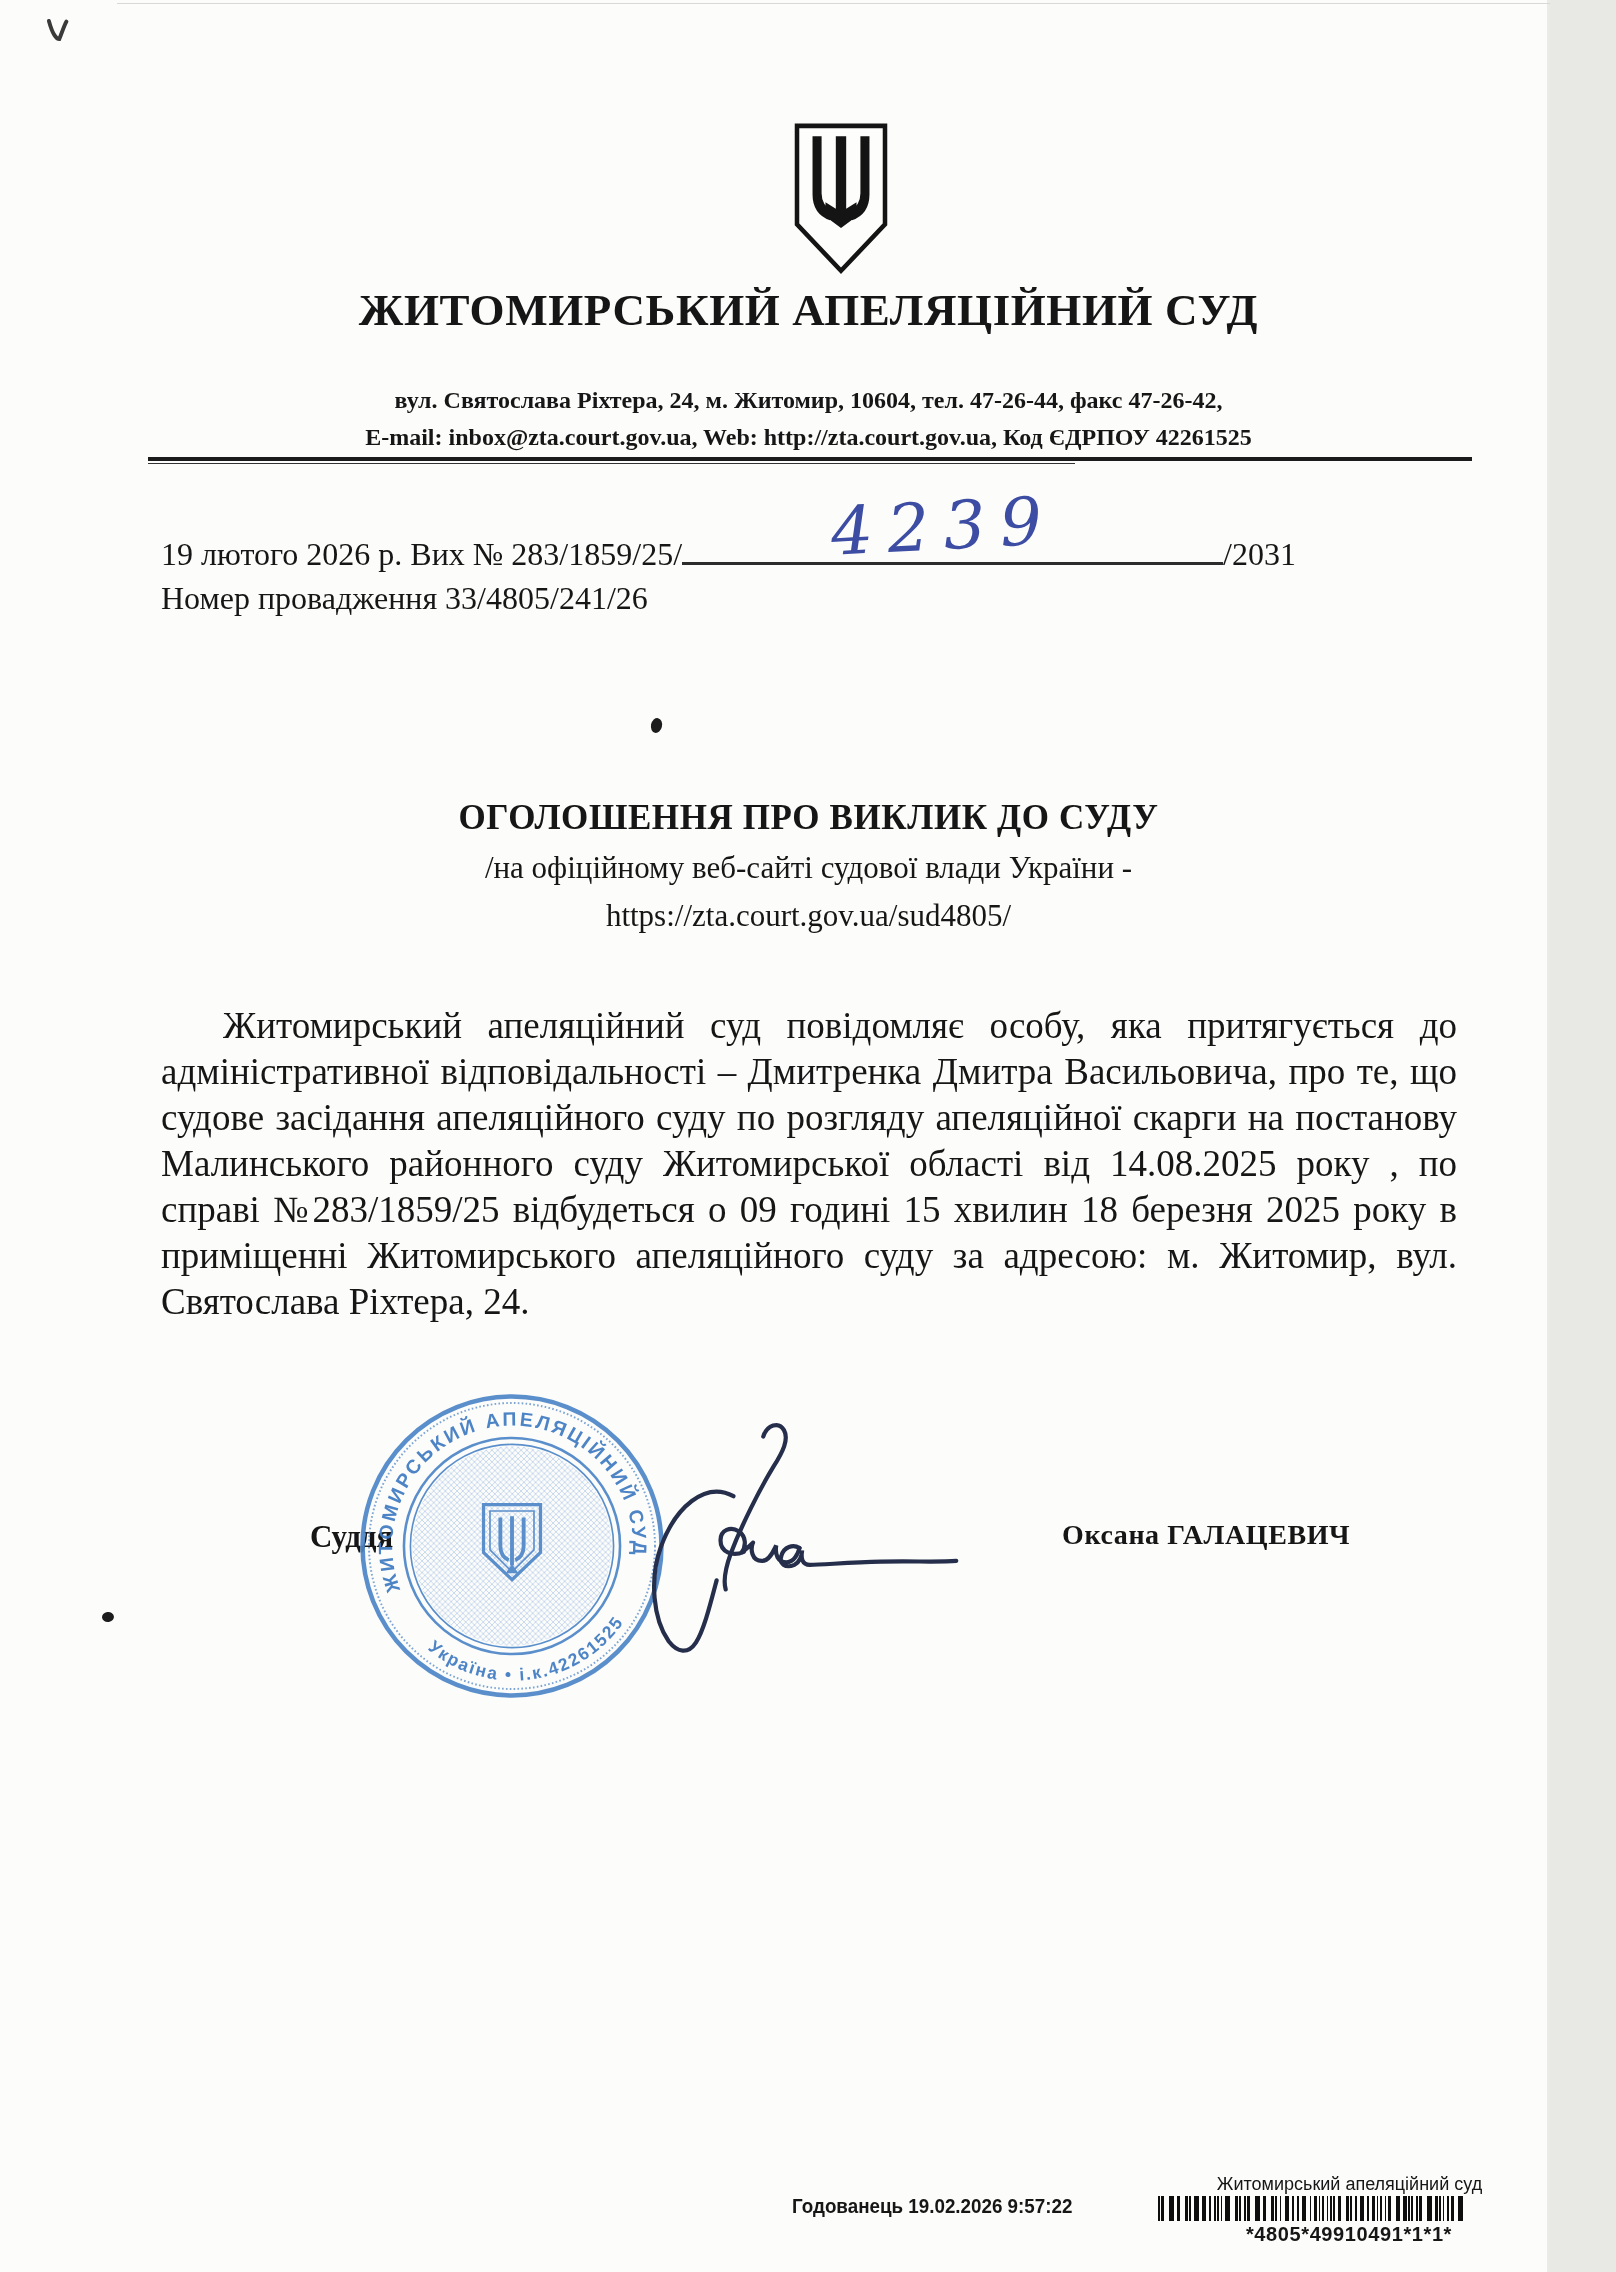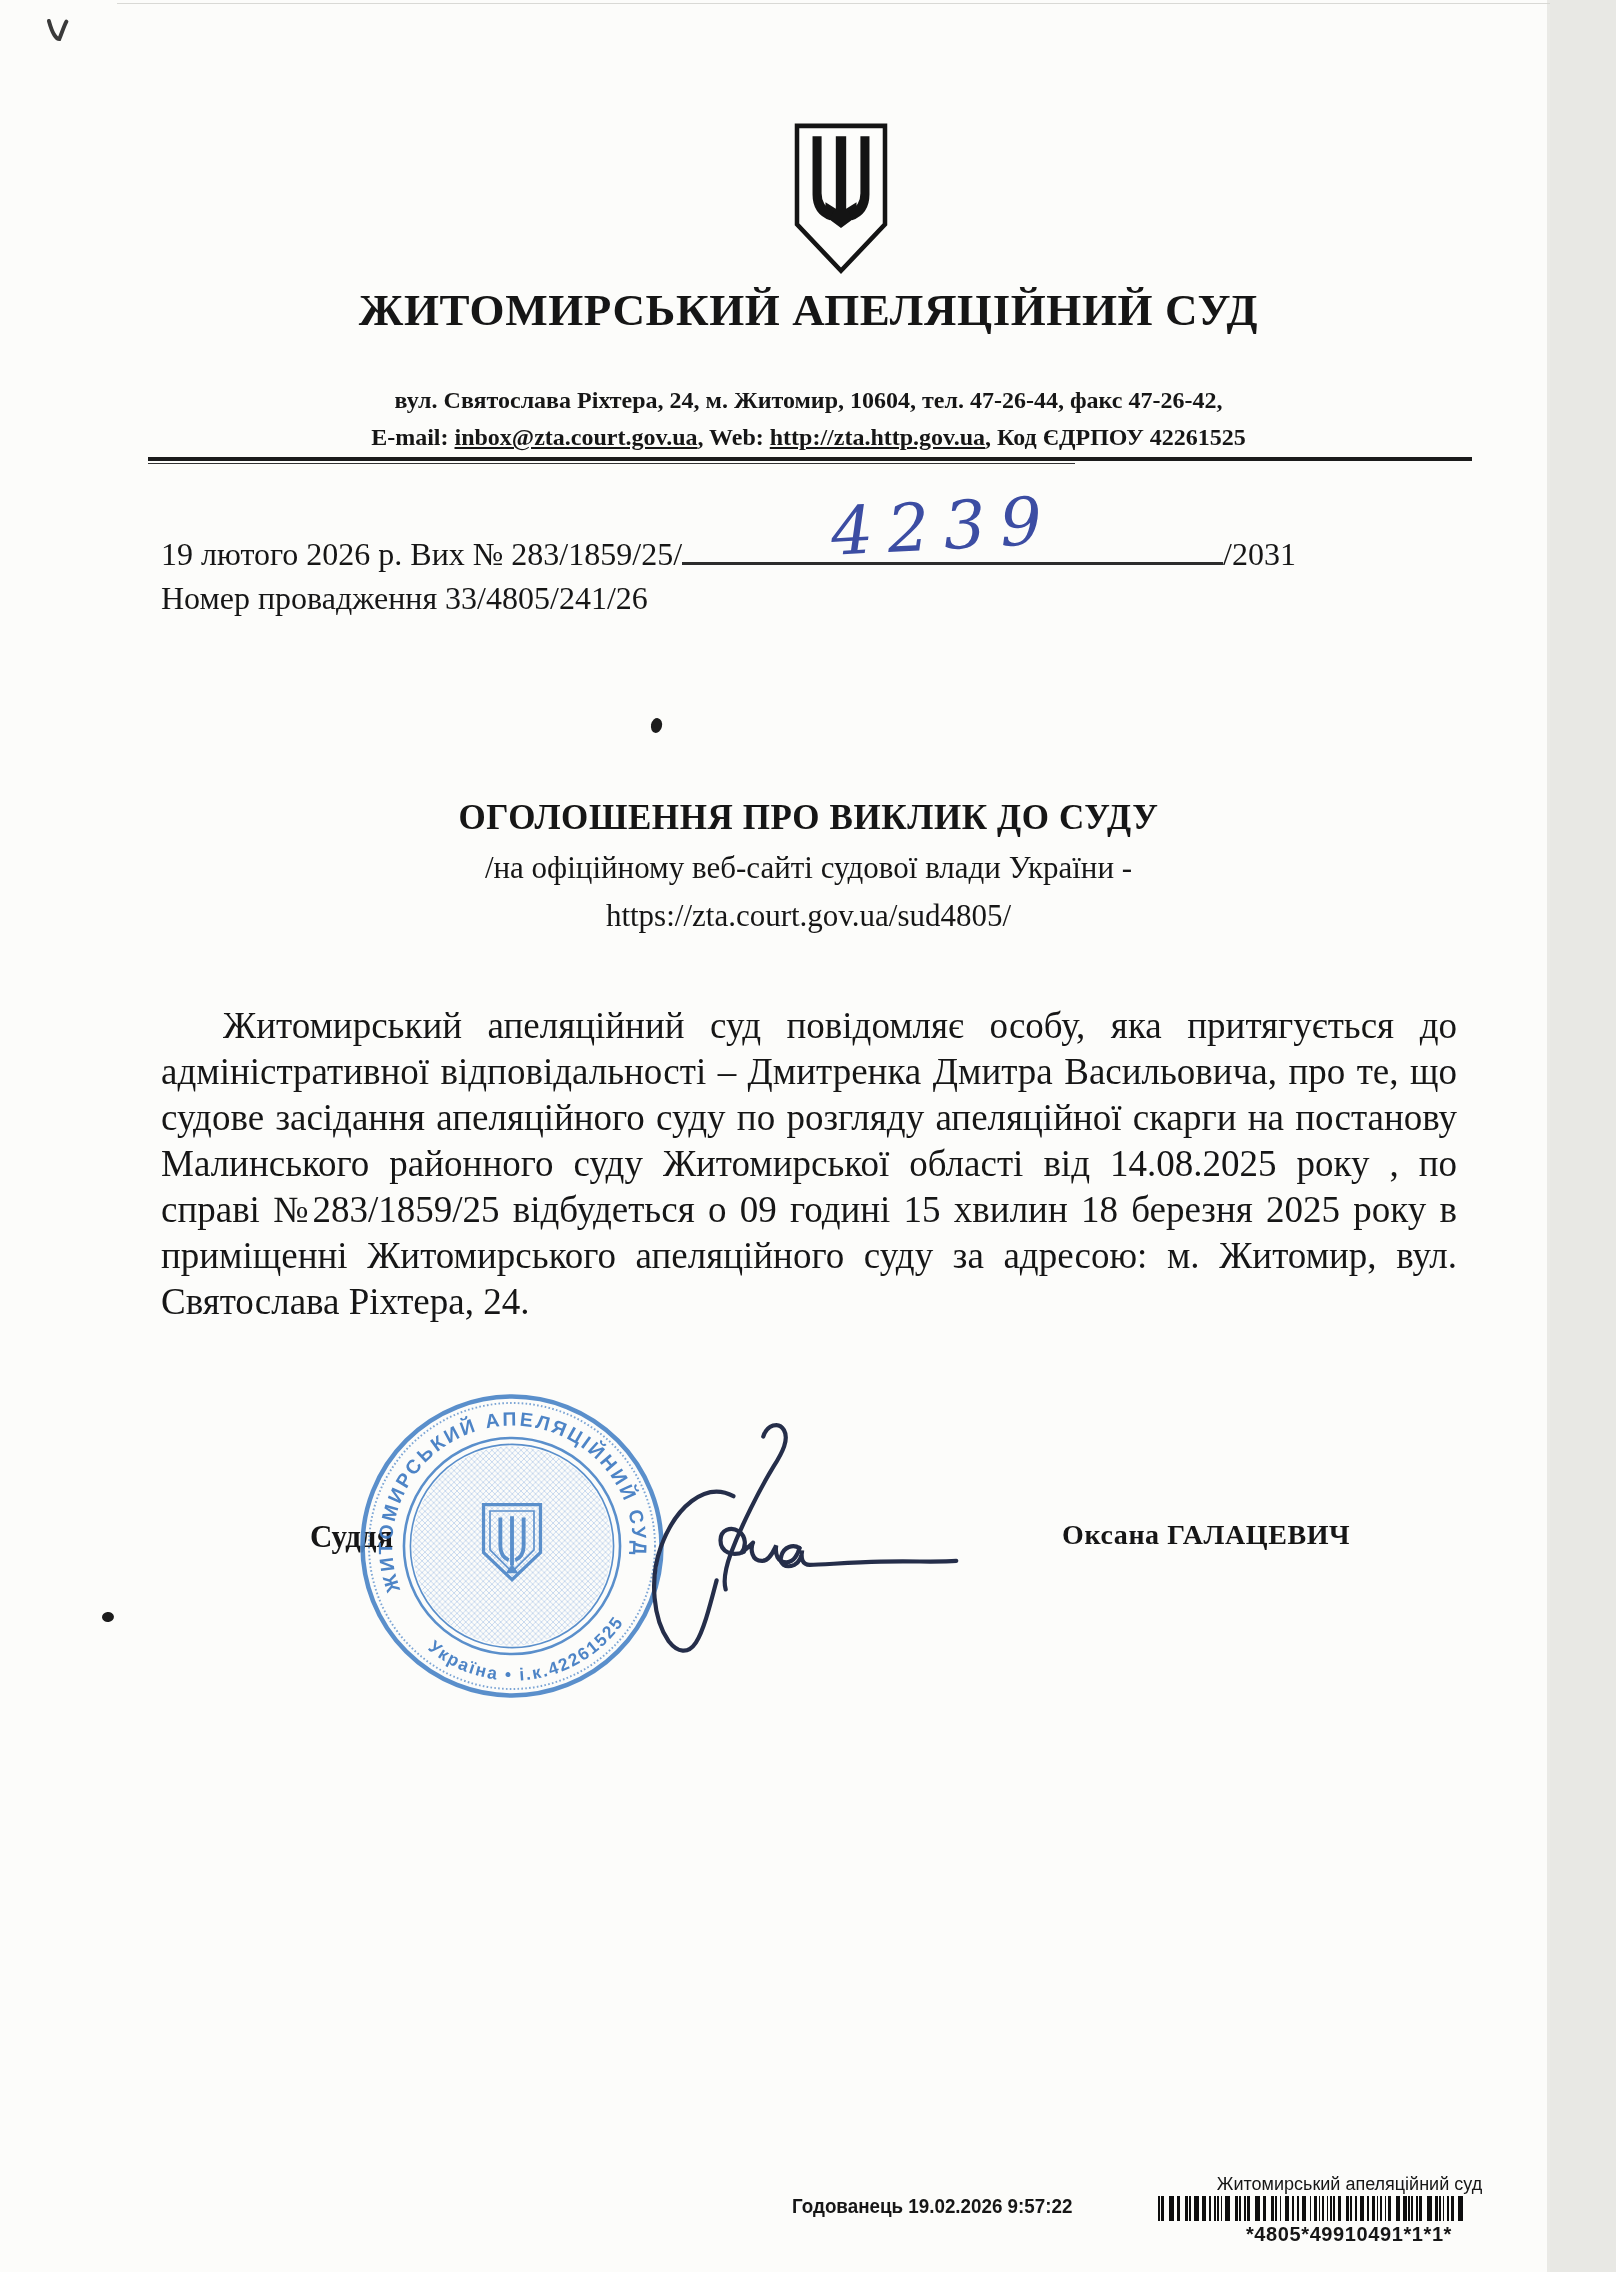--- a/index.html
+++ b/index.html
@@ -22,21 +22,21 @@
   .dot1 { left:651px; top:718px; width:11px; height:15px; transform:rotate(12deg); }
   .dot2 { left:102px; top:1612px; width:12.3px; height:10.4px; transform:rotate(-8deg); }
 
   .emblem { left:789px; top:122px; width:104px; height:154px; }
 
   .court-name { top:284px; font-size:45px; font-weight:bold; letter-spacing:0.6px; }
 
   .addr { font-size:24px; font-weight:bold; }
   .addr1 { top:387px; }
   .addr2 { top:424px; }
-  .addr a, .addr .u { text-decoration:underline; color:inherit; }
+  .addr a, .addr .u { color:inherit; }
 
   .head-rule { left:148px; top:457px; width:1324px; height:0; border-top:4.5px solid #1b1b1b; }
   .head-rule:after { content:""; position:absolute; left:0; top:1.9px; width:70%; height:1.3px; background:#333; }
 
   .date-line { left:161px; top:536px; font-size:32px; white-space:nowrap; }
   .fill-line { display:inline-block; position:relative; width:541px; height:13px; border-bottom:3.9px solid #2c2c2c; vertical-align:baseline; }
   .handwritten {
     position:absolute; left:149px; bottom:-2.6px;
     font-family:"DejaVu Serif", serif; font-style:italic;
     font-size:66px; letter-spacing:14.3px; color:var(--pen-blue,#3c4da3);
@@ -86,21 +86,21 @@
     <path d="M12,6 H148 V158 L80,230 L12,158 Z" fill="#fdfdfb" stroke="#141414" stroke-width="7"></path>
     <path d="M72,22 h16 v112 l16,-10 v22 l-24,18 l-24,-18 v-22 l16,10 z" fill="#141414"></path>
     <path d="M36,22 h14 v88 q0,20 18,28 l-5,14 q-27,-10 -27,-40 z" fill="#141414"></path>
     <path d="M110,22 h14 v90 q0,30 -27,40 l-5,-14 q18,-8 18,-28 z" fill="#141414"></path>
   </svg>
 
   <div class="abs center court-name">ЖИТОМИРСЬКИЙ АПЕЛЯЦІЙНИЙ СУД</div>
 
   <div class="abs center addr addr1">вул. Святослава Ріхтера, 24, м. Житомир, 10604, тел. 47-26-44,  факс 47-26-42,</div>
 
-  <div class="abs center addr addr2"><span>E-mail: </span><span class="u">inbox@zta.court.gov.ua</span><span>, Web: </span><span class="u">http://zta.http.gov.ua</span><span>, Код ЄДРПОУ 42261525</span></div>
+  <div class="abs center addr addr2"><span>E-mail: </span><span class="u">inbox@zta.court.gov.ua</span><span>, Web: </span><span class="u">http://zta.court.gov.ua</span><span>, Код ЄДРПОУ 42261525</span></div>
 
   <div class="abs head-rule"></div>
 
   <div class="abs date-line"><span>19 лютого 2026 р. Вих № 283/1859/25/</span><span class="fill-line"><span class="handwritten">4239</span></span><span>/2031</span></div>
 
   <div class="abs proceeding-line">Номер провадження 33/4805/241/26</div>
 
   <div class="abs ink-dot dot1"></div>
 
   <div class="abs center doc-title">ОГОЛОШЕННЯ ПРО ВИКЛИК ДО СУДУ</div>

